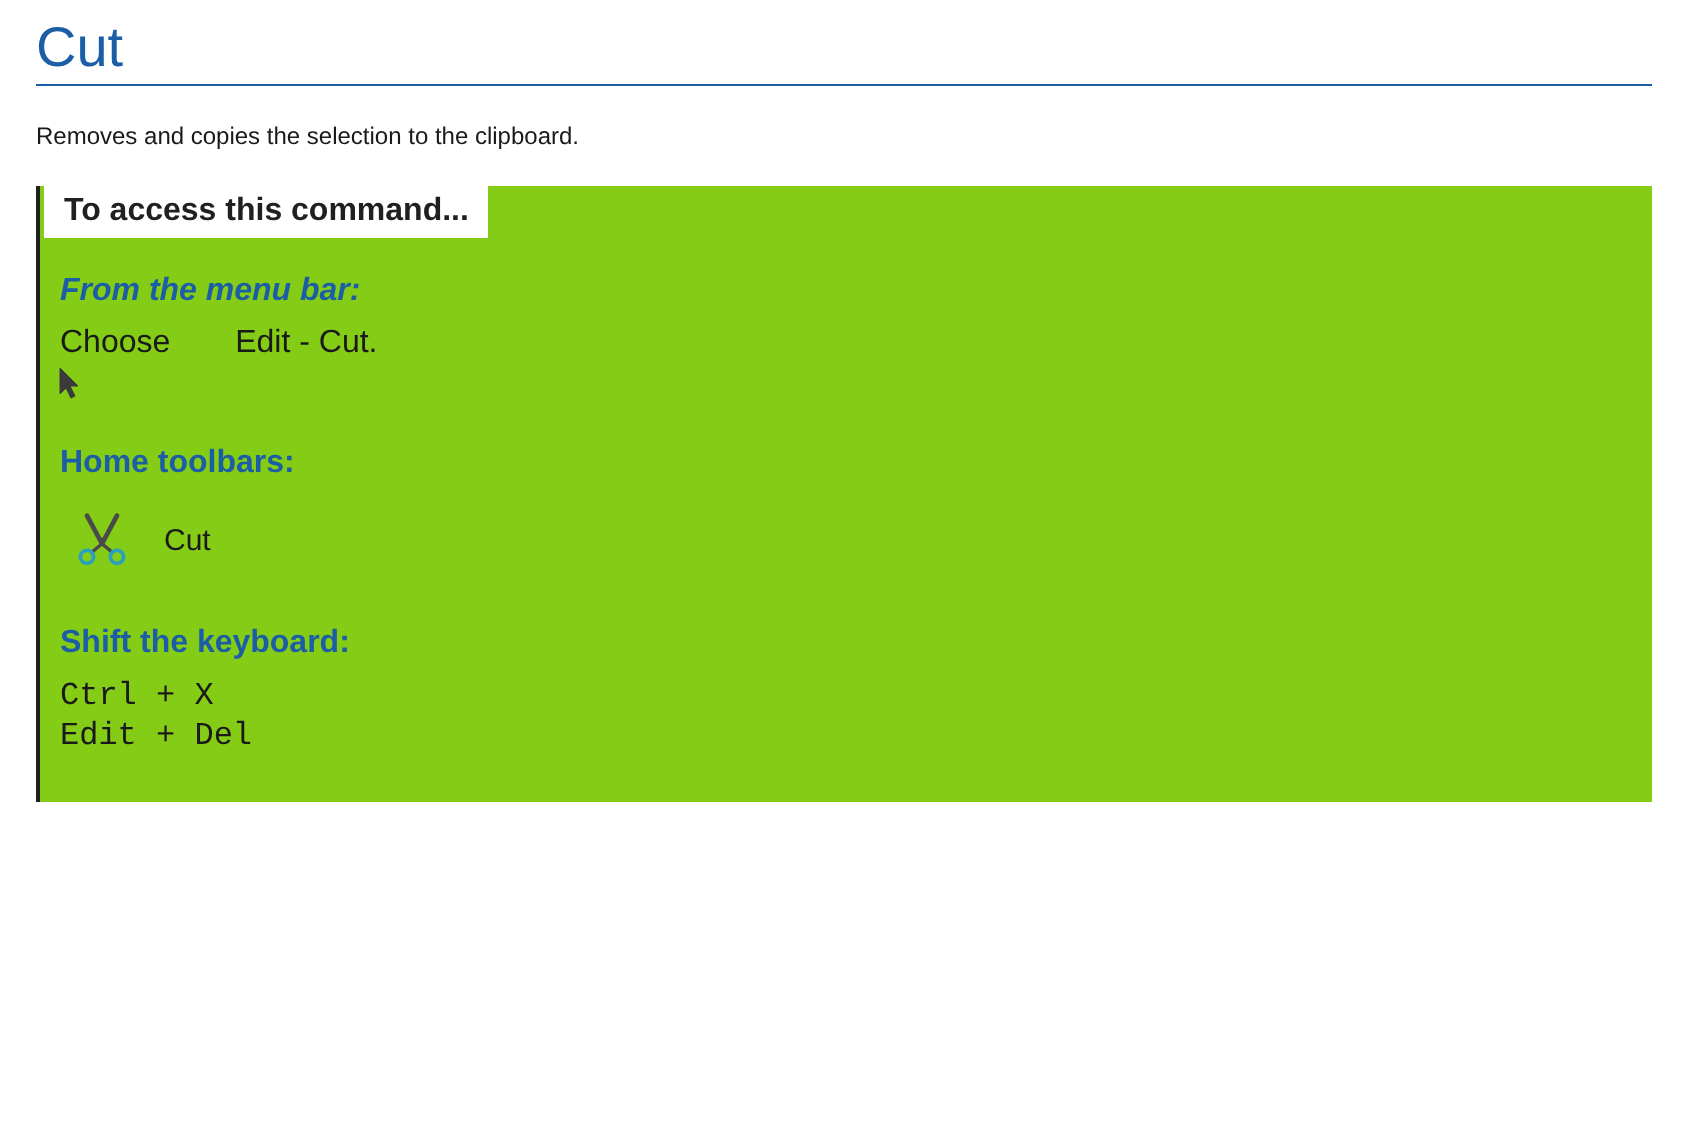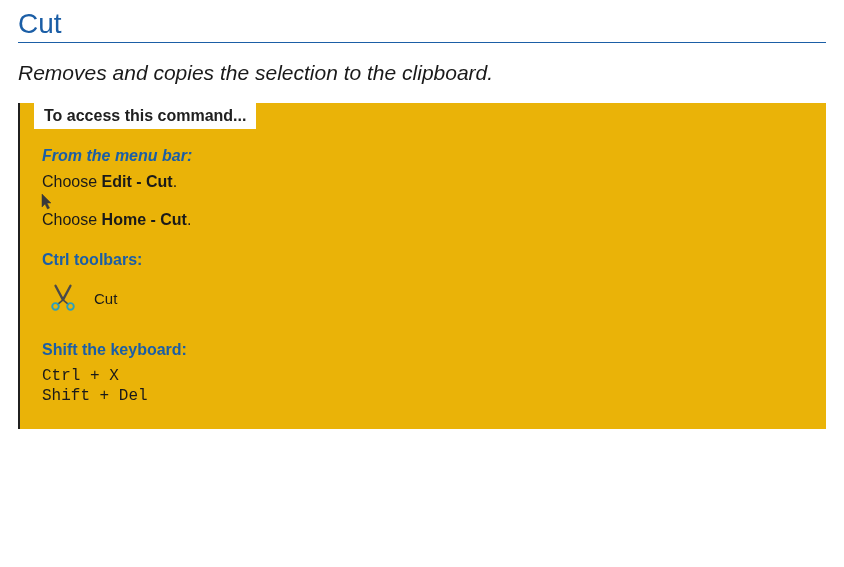--- a/index.html
+++ b/index.html
@@ -13,29 +13,28 @@
     .page-title {
       font-size: 28px;
       font-weight: 400;
       color: #1b5ea6;
       padding: 6px 0 2px 0;
       border-bottom: 1px solid #1b5ea6;
       margin-bottom: 18px;
       margin-top: 2px;
     }
     .description {
-      font-size: 21px;
+      font-size: 12px;
       color: #1a1a1a;
       margin-bottom: 18px;
-      font-style: italic;
     }
     .access-box {
-      background: #eab308;
+      background: #84cc16;
       border-left: 2px solid #202020;
-      padding: 0 0 22px 12px;
+      padding: 0 0 22px 0;
       position: relative;
     }
     .access-header {
       display: inline-block;
       background: #ffffff;
       font-weight: 700;
       font-size: 16px;
       padding: 4px 10px;
       margin-bottom: 18px;
       margin-left: 2px;
@@ -53,21 +52,22 @@
     .section-title:first-of-type {
       margin-top: 0;
       font-style: italic;
     }
     .body-text {
       font-size: 16px;
       color: #1a1a1a;
       margin-bottom: 2px;
     }
     .body-text strong {
-      font-weight: 700;
+      font-weight: 400;
+      margin-left: 28px;
     }
     .cursor-icon {
       display: block;
       width: 14px;
       height: 18px;
       margin-top: 2px;
       margin-left: -2px;
     }
     .toolbar-row {
       display: flex;
@@ -103,35 +103,32 @@
 
   <div class="section-inner">
     <div class="section-title">From the menu bar:</div>
     <p class="body-text">
       <span>Choose </span><strong>Edit - Cut</strong><span>.</span>
     </p>
     <svg class="cursor-icon" viewBox="0 0 12 18">
       <path d="M 1 1 L 1 14 L 4 11 L 6.5 16 L 8.5 15 L 6 10 L 10 10 Z" fill="#3a3a3a" stroke="#3a3a3a" stroke-width="0.5"></path>
     </svg>
 
-    <p class="body-text">
-      <span>Choose </span><strong>Home - Cut</strong><span>.</span>
-    </p>
 
-    <div class="section-title">Ctrl toolbars:</div>
+    <div class="section-title">Home toolbars:</div>
     <div class="toolbar-row">
       <svg class="scissors-icon" viewBox="0 0 32 32">
         <path d="M 8 3 L 16 18" stroke="#4a4a4a" stroke-width="2.5" stroke-linecap="round" fill="none"></path>
         <path d="M 24 3 L 16 18" stroke="#4a4a4a" stroke-width="2.5" stroke-linecap="round" fill="none"></path>
         <circle cx="16" cy="16" r="1.3" fill="#4a4a4a"></circle>
         <path d="M 16 18 L 10 23" stroke="#4a4a4a" stroke-width="1.8" fill="none"></path>
         <path d="M 16 18 L 22 23" stroke="#4a4a4a" stroke-width="1.8" fill="none"></path>
         <circle cx="8" cy="25" r="3.5" fill="none" stroke="#2aa0bf" stroke-width="2"></circle>
         <circle cx="24" cy="25" r="3.5" fill="none" stroke="#2aa0bf" stroke-width="2"></circle>
       </svg>
       <span class="toolbar-label">Cut</span>
     </div>
 
     <div class="section-title">Shift the keyboard:</div>
     <p class="mono">Ctrl + X</p>
-    <p class="mono">Shift + Del</p>
+    <p class="mono">Edit + Del</p>
   </div>
 </div>
 
 </body></html>

